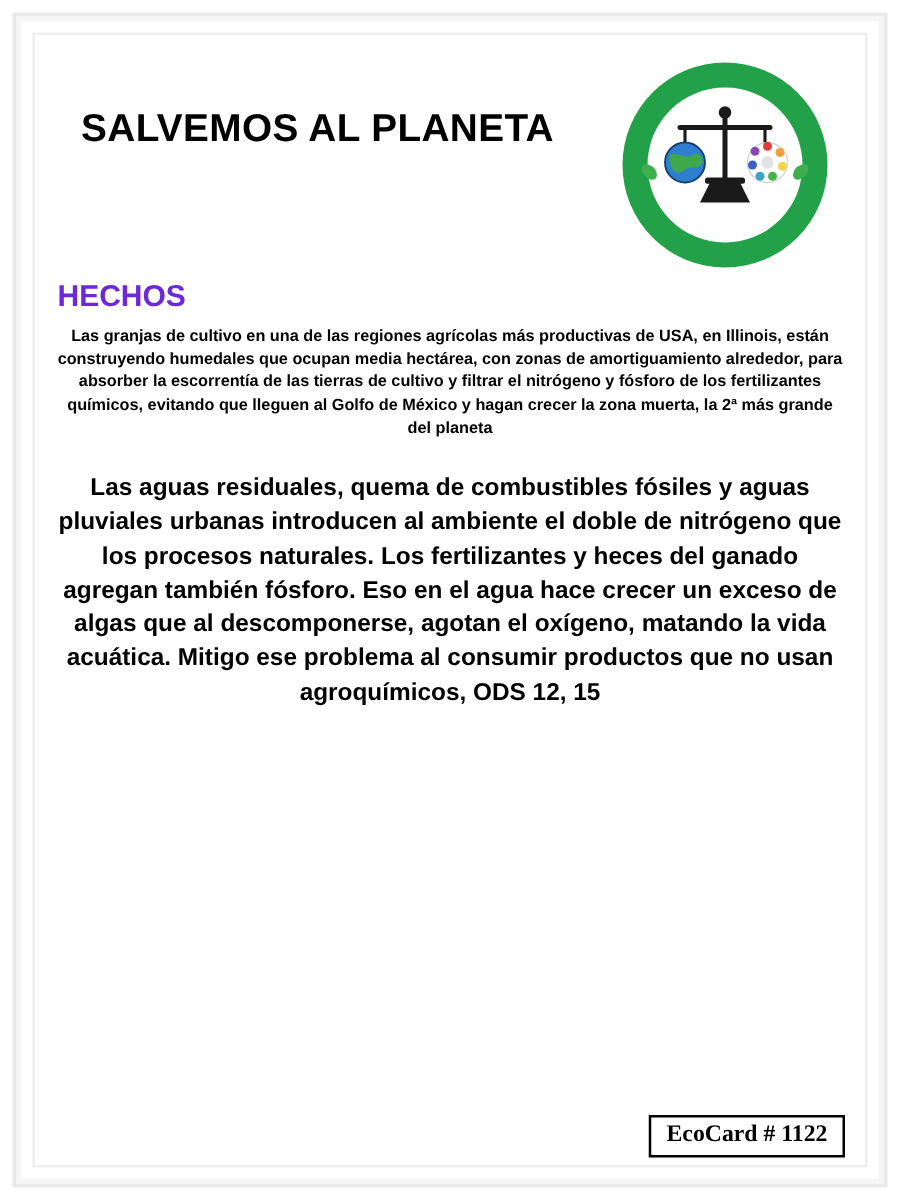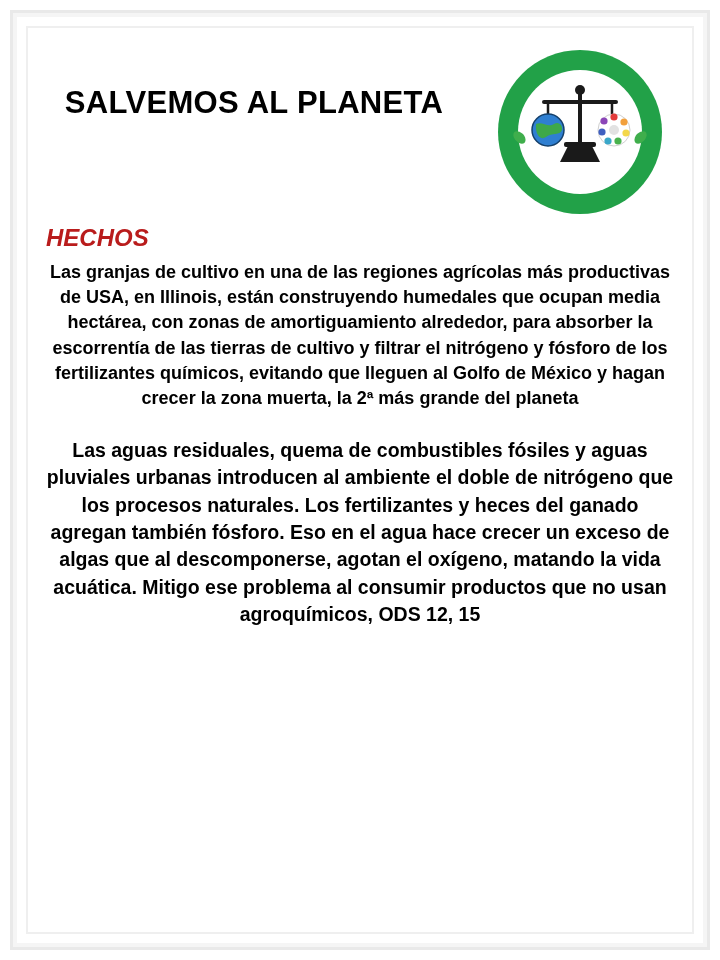--- a/index.html
+++ b/index.html
@@ -68,26 +68,25 @@
     right: 6px;
     top: 2px;
     width: 180px;
     height: 180px;
   }
   .logo svg { display: block; }
 
   .section-title {
     font-size: 24px;
     font-weight: bold;
-    color: #b91c1c;
+    color: #6d28d9;
     margin: 0 0 8px 2px;
-    font-style: italic;
   }
   .section-body {
-    font-size: 18px;
+    font-size: 13px;
     font-weight: bold;
     line-height: 1.4;
     text-align: center;
     color: #000000;
     margin: 0;
   }
   .section-hechos { margin-top: 4px; }
   .section-acciones { margin-top: 26px; }
   .section-acciones .section-body { font-size: 19.5px; margin-top: 12px; }
 
@@ -169,15 +168,18 @@
 
     <div class="section-hechos">
       <h2 class="section-title">HECHOS</h2>
       <p class="section-body">Las granjas de cultivo en una de las regiones agrícolas más productivas de USA, en Illinois, están construyendo humedales que ocupan media hectárea, con zonas de amortiguamiento alrededor, para absorber la escorrentía de las tierras de cultivo y filtrar el nitrógeno y fósforo de los fertilizantes químicos, evitando que lleguen al Golfo de México y hagan crecer la zona muerta, la 2ª más grande del planeta</p>
     </div>
 
     <div class="section-acciones">
       <p class="section-body">Las aguas residuales, quema de combustibles fósiles y aguas pluviales urbanas introducen al ambiente el doble de nitrógeno que los procesos naturales. Los fertilizantes y heces del ganado agregan también fósforo. Eso en el agua hace crecer un exceso de algas que al descomponerse, agotan el oxígeno, matando la vida acuática. Mitigo ese problema al consumir productos que no usan agroquímicos, ODS 12, 15</p>
     </div>
 
+    <div class="footer">
+      <span class="eco-badge">EcoCard # 1122</span>
+    </div>
 
   </div>
 </div>
 
 </body></html>

